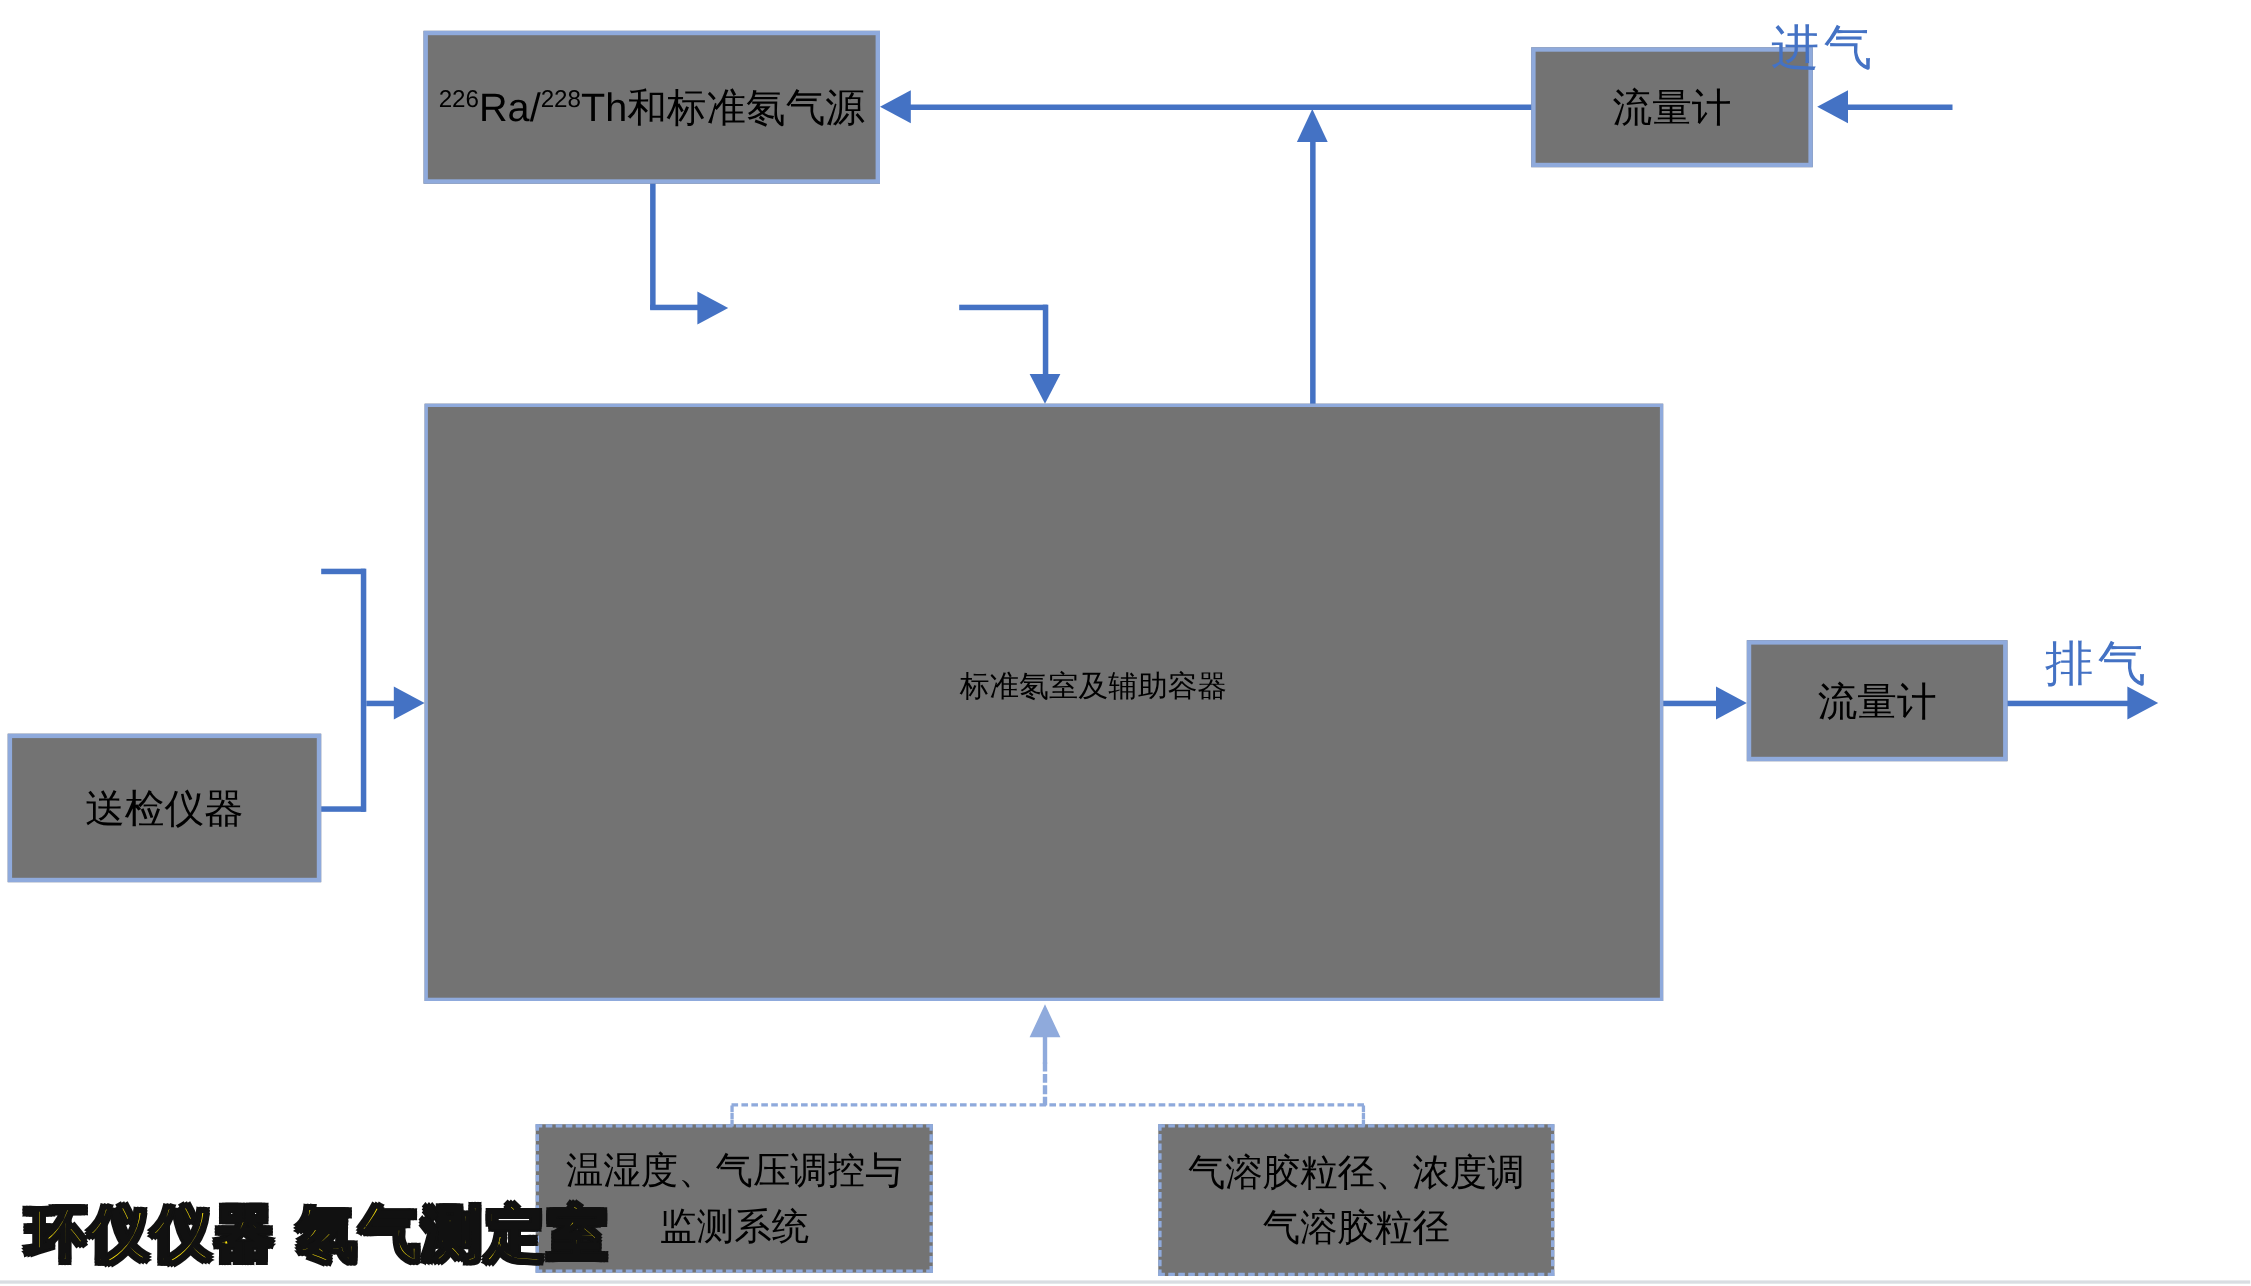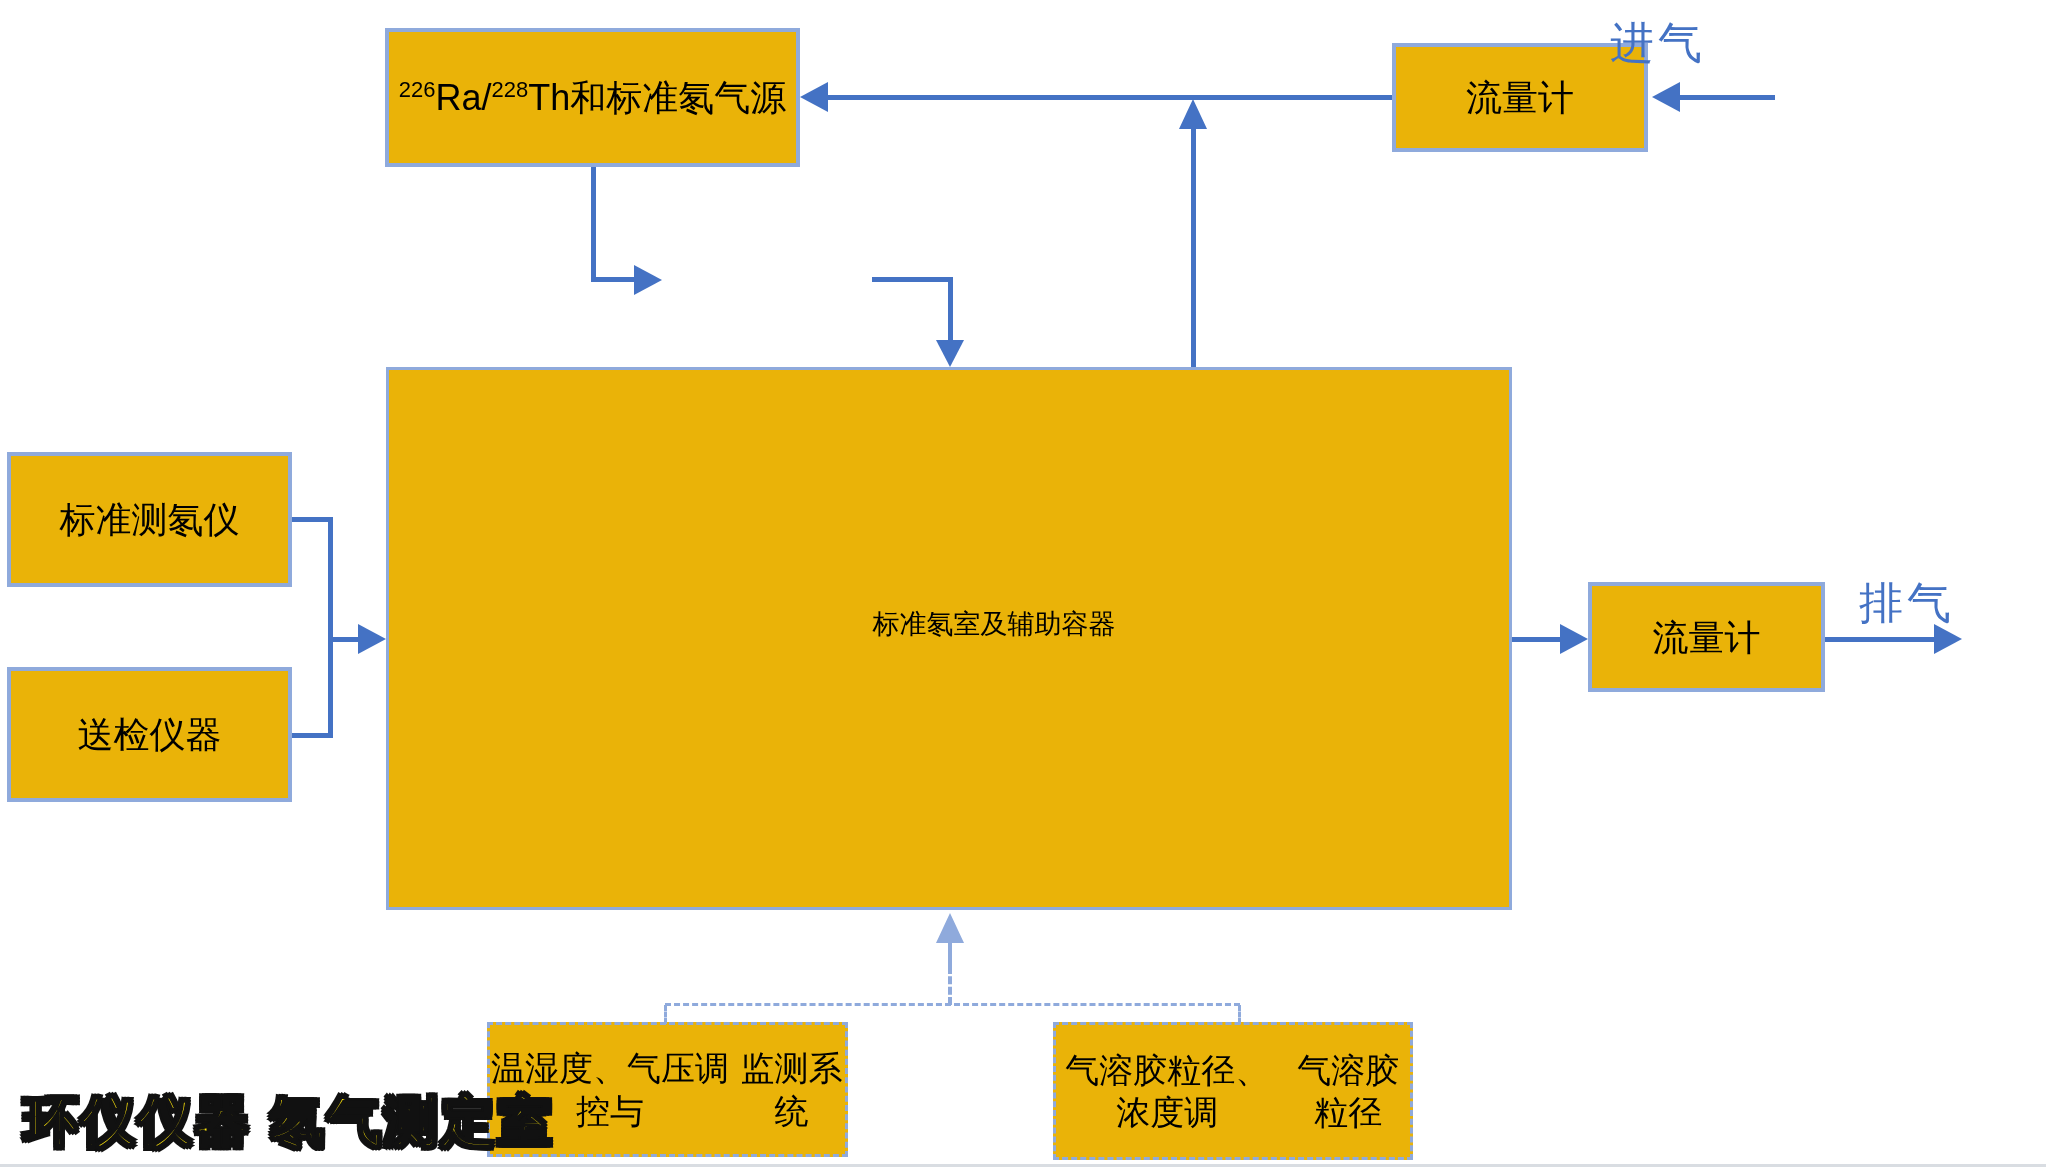--- a/index.html
+++ b/index.html
@@ -9,27 +9,27 @@
     --flow-label:#4472C4;
     --watermark-fill:#FFE60A;
     --watermark-outline:#111111;
   }
   html,body{margin:0;padding:0;background:#ffffff;}
   #canvas{
     position:relative;width:2046px;height:1169px;background:#ffffff;overflow:hidden;
     font-family:"Liberation Sans","DejaVu Sans",sans-serif;color:#000;
   }
   .box{
-    position:absolute;background:#eab308;border:4px solid var(--box-border);
+    position:absolute;background:#737373;border:4px solid var(--box-border);
     display:flex;align-items:center;justify-content:center;
     font-size:36px;line-height:1.25;text-align:center;box-sizing:border-box;
   }
   .box.dashed{border:3px dashed var(--box-border);}
   .box.thin{border-width:3px;}
-  .box .two-line{display:flex;flex-direction:row;gap:8px;font-size:34px;}
+  .box .two-line{display:flex;flex-direction:column;gap:8px;font-size:34px;}
   .line{position:absolute;background:var(--connector);}
   .line.light{background:var(--light-connector);}
   .dash-h{position:absolute;height:0;border-top:3px dashed var(--light-connector);}
   .dash-v{position:absolute;width:0;border-left:3px dashed var(--light-connector);}
   .dash-v.thick{border-left-width:4px;}
   .tri{position:absolute;width:0;height:0;}
   .tri-left{border-top:15px solid transparent;border-bottom:15px solid transparent;border-right:28px solid var(--connector);}
   .tri-right{border-top:15px solid transparent;border-bottom:15px solid transparent;border-left:28px solid var(--connector);}
   .tri-up{border-left:14px solid transparent;border-right:14px solid transparent;border-bottom:30px solid var(--connector);}
   .tri-down{border-left:14px solid transparent;border-right:14px solid transparent;border-top:27px solid var(--connector);}
@@ -67,23 +67,20 @@
 
   <div class="box" style="left:1392px;top:43px;width:256px;height:109px;">
     <span>流量计</span>
   </div>
 
 
   <div class="box thin" style="left:386px;top:367px;width:1126px;height:543px;">
     <span class="main-label">标准氡室及辅助容器</span>
   </div>
 
-  <div class="box" style="left:7px;top:452px;width:285px;height:135px;">
-    <span>标准测氡仪</span>
-  </div>
 
   <div class="box" style="left:7px;top:667px;width:285px;height:135px;">
     <span>送检仪器</span>
   </div>
 
   <div class="box" style="left:1588px;top:582px;width:237px;height:110px;">
     <span>流量计</span>
   </div>
 
   <div class="box dashed" style="left:487px;top:1022px;width:361px;height:135px;">

